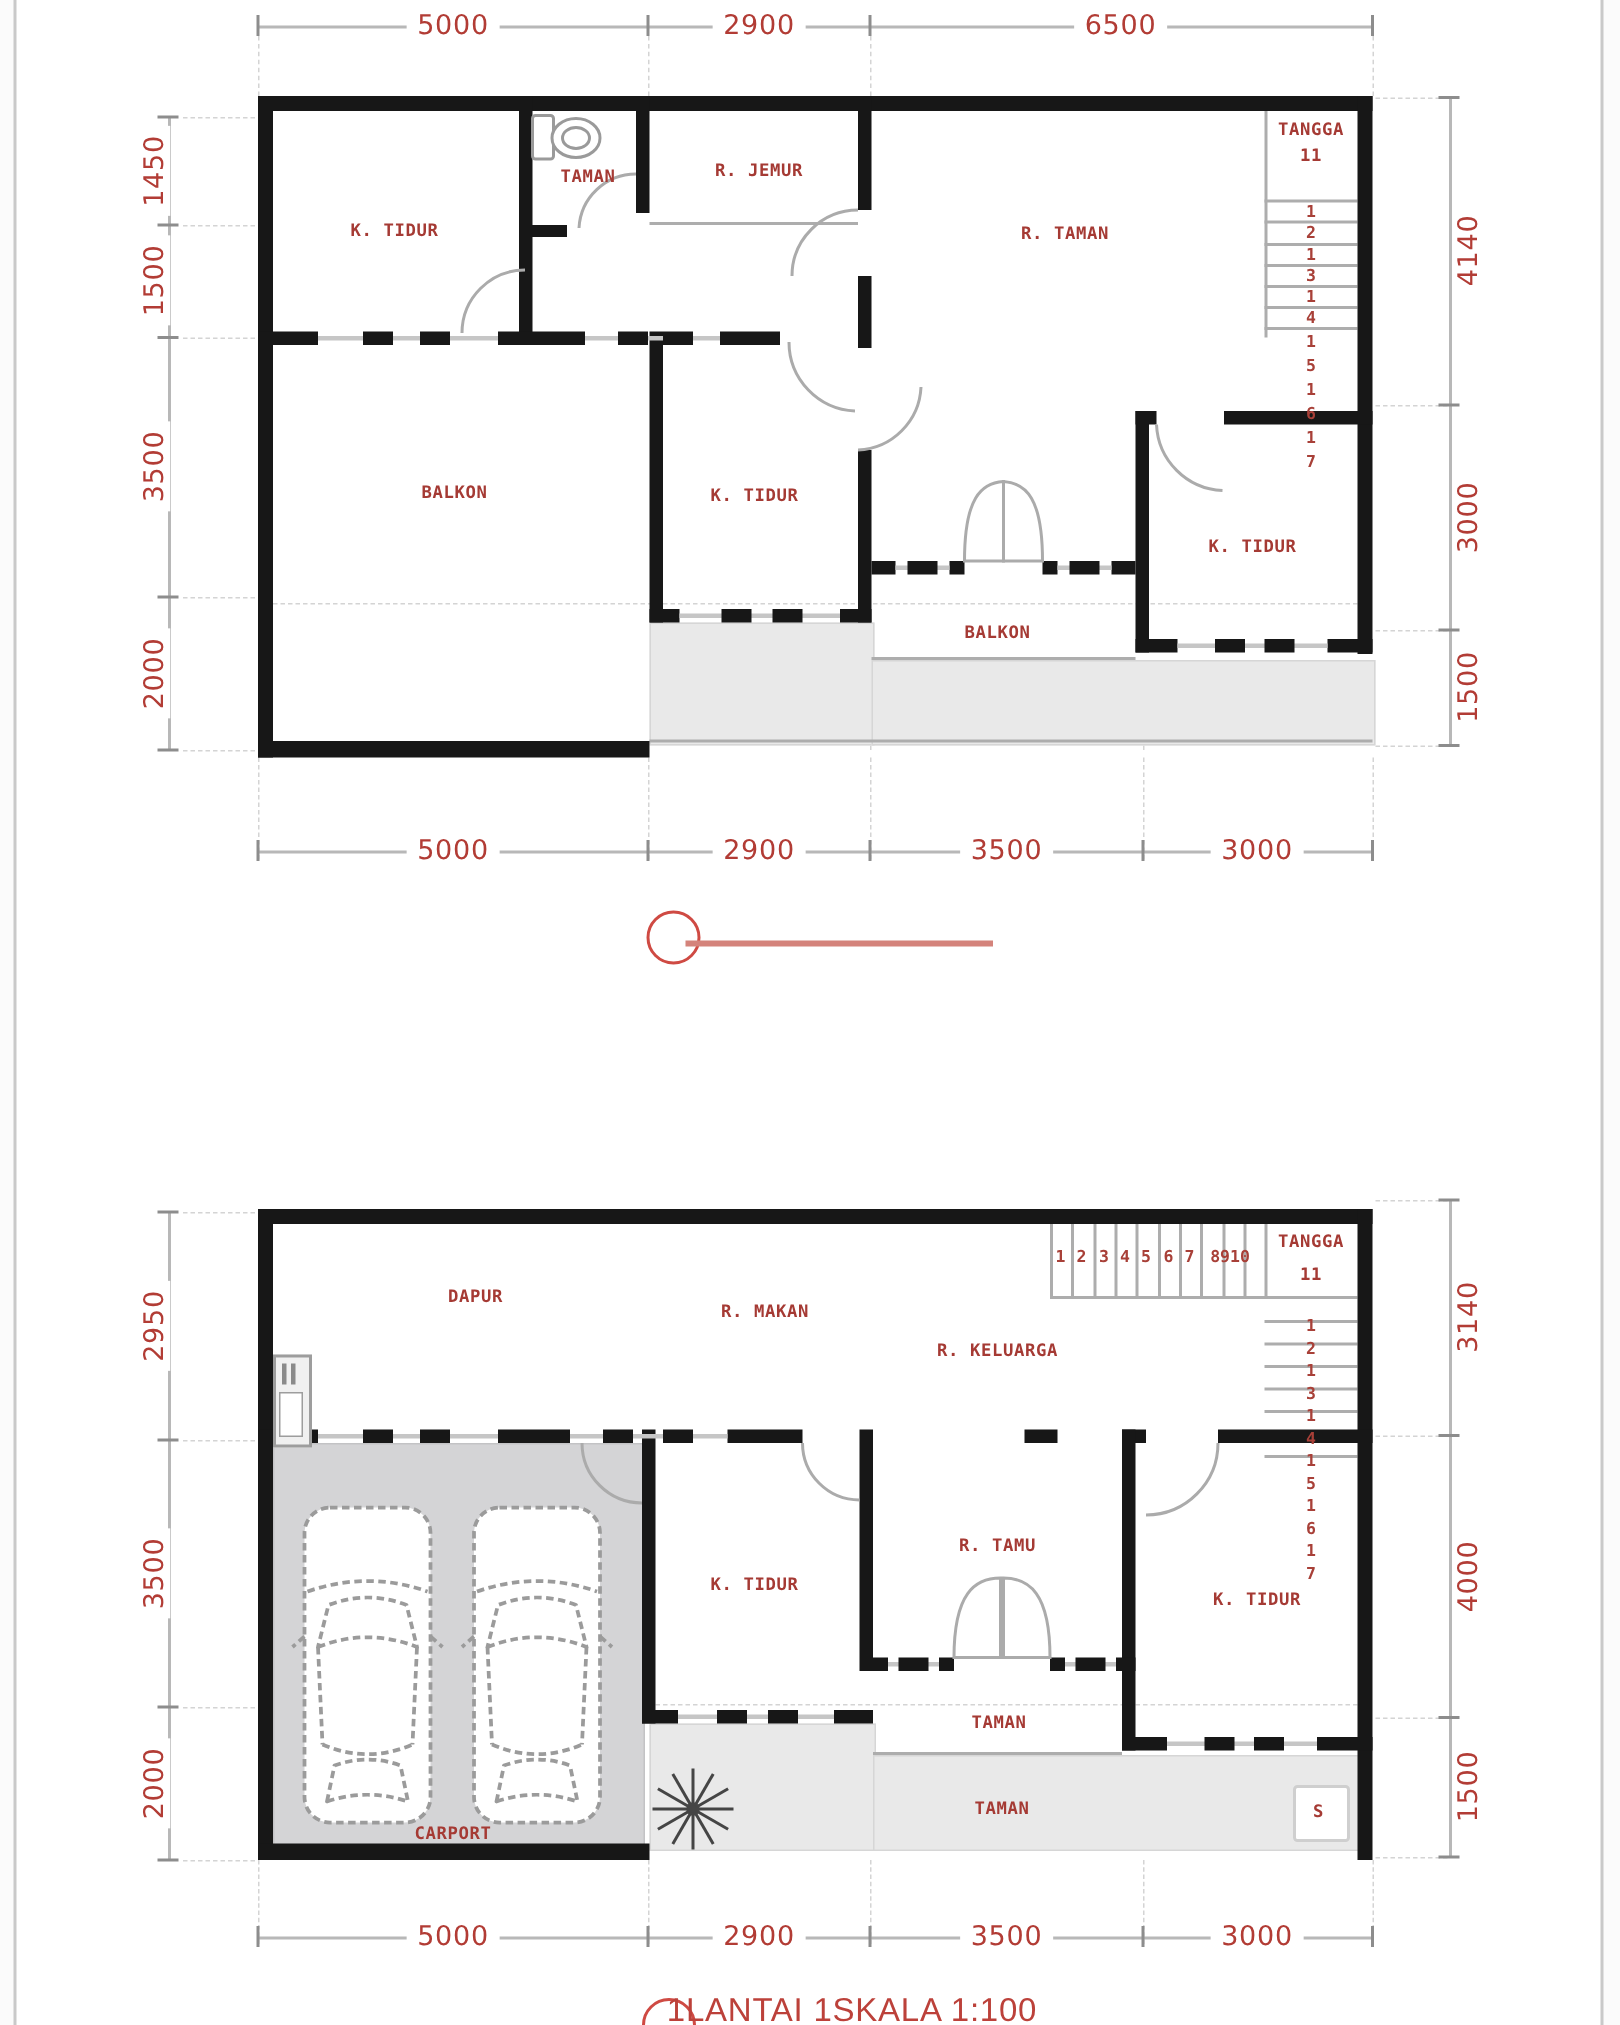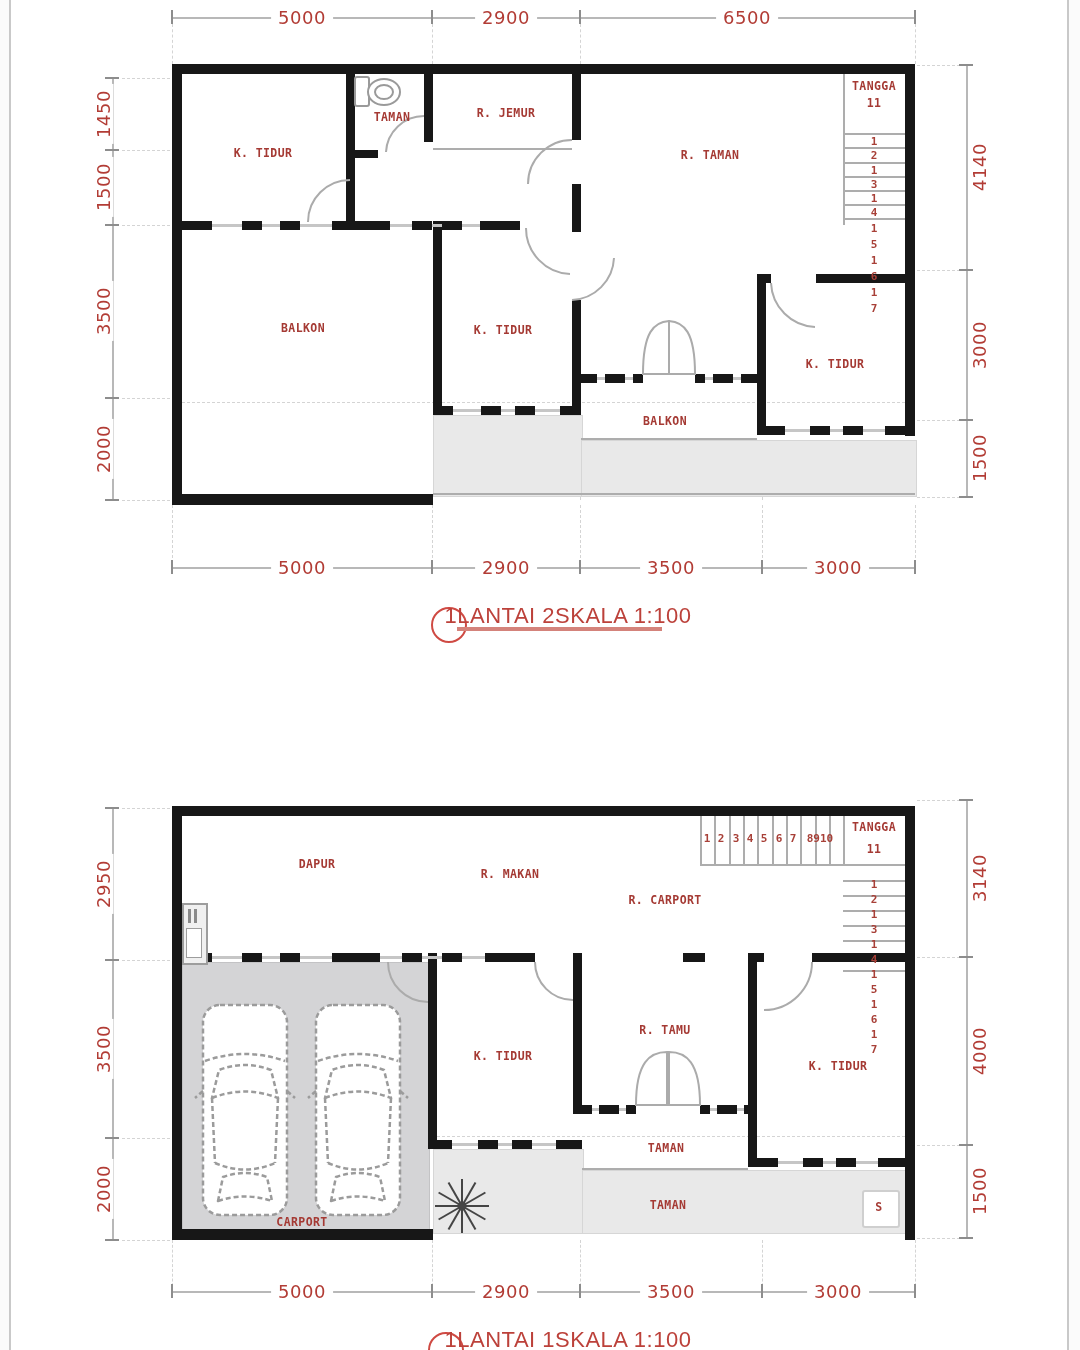--- a/index.html
+++ b/index.html
@@ -74,36 +74,35 @@
   <span class="lbl" style="left:710px;top:155px">R. TAMAN</span>
   <span class="lbl" style="left:303px;top:328px">BALKON</span>
   <span class="lbl" style="left:503px;top:330px">K. TIDUR</span>
   <span class="lbl" style="left:835px;top:364px">K. TIDUR</span>
   <span class="lbl" style="left:665px;top:421px">BALKON</span>
   <span class="lbl" style="left:874px;top:86px">TANGGA</span>
   <span class="lbl" style="left:874px;top:103px">11</span>
 
   <div class="tcircle" style="left:431px;top:607px"></div>
   <div class="tline" style="left:457px;top:627px;width:205px"></div>
-  <span class="title" style="left:568px;top:616px">1LANTAI 2SKALA 1:100</span>
 
   <span class="dim" style="left:302px;top:1291px">5000</span>
   <span class="dim" style="left:506px;top:1291px">2900</span>
   <span class="dim" style="left:671px;top:1291px">3500</span>
   <span class="dim" style="left:838px;top:1291px">3000</span>
   <span class="dimv" style="left:103px;top:884px">2950</span>
   <span class="dimv" style="left:103px;top:1049px">3500</span>
   <span class="dimv" style="left:103px;top:1189px">2000</span>
   <span class="dimv" style="left:979px;top:878px">3140</span>
   <span class="dimv" style="left:979px;top:1051px">4000</span>
   <span class="dimv" style="left:979px;top:1191px">1500</span>
 
   <span class="lbl" style="left:317px;top:864px">DAPUR</span>
   <span class="lbl" style="left:510px;top:874px">R. MAKAN</span>
-  <span class="lbl" style="left:665px;top:900px">R. CARPORT</span>
+  <span class="lbl" style="left:665px;top:900px">R. KELUARGA</span>
   <span class="lbl" style="left:503px;top:1056px">K. TIDUR</span>
   <span class="lbl" style="left:665px;top:1030px">R. TAMU</span>
   <span class="lbl" style="left:838px;top:1066px">K. TIDUR</span>
   <span class="lbl" style="left:666px;top:1148px">TAMAN</span>
   <span class="lbl" style="left:668px;top:1205px">TAMAN</span>
   <span class="lbl" style="left:302px;top:1222px">CARPORT</span>
   <span class="lbl" style="left:874px;top:827px">TANGGA</span>
   <span class="lbl" style="left:874px;top:849px">11</span>
 
   <div class="sbox"></div>

